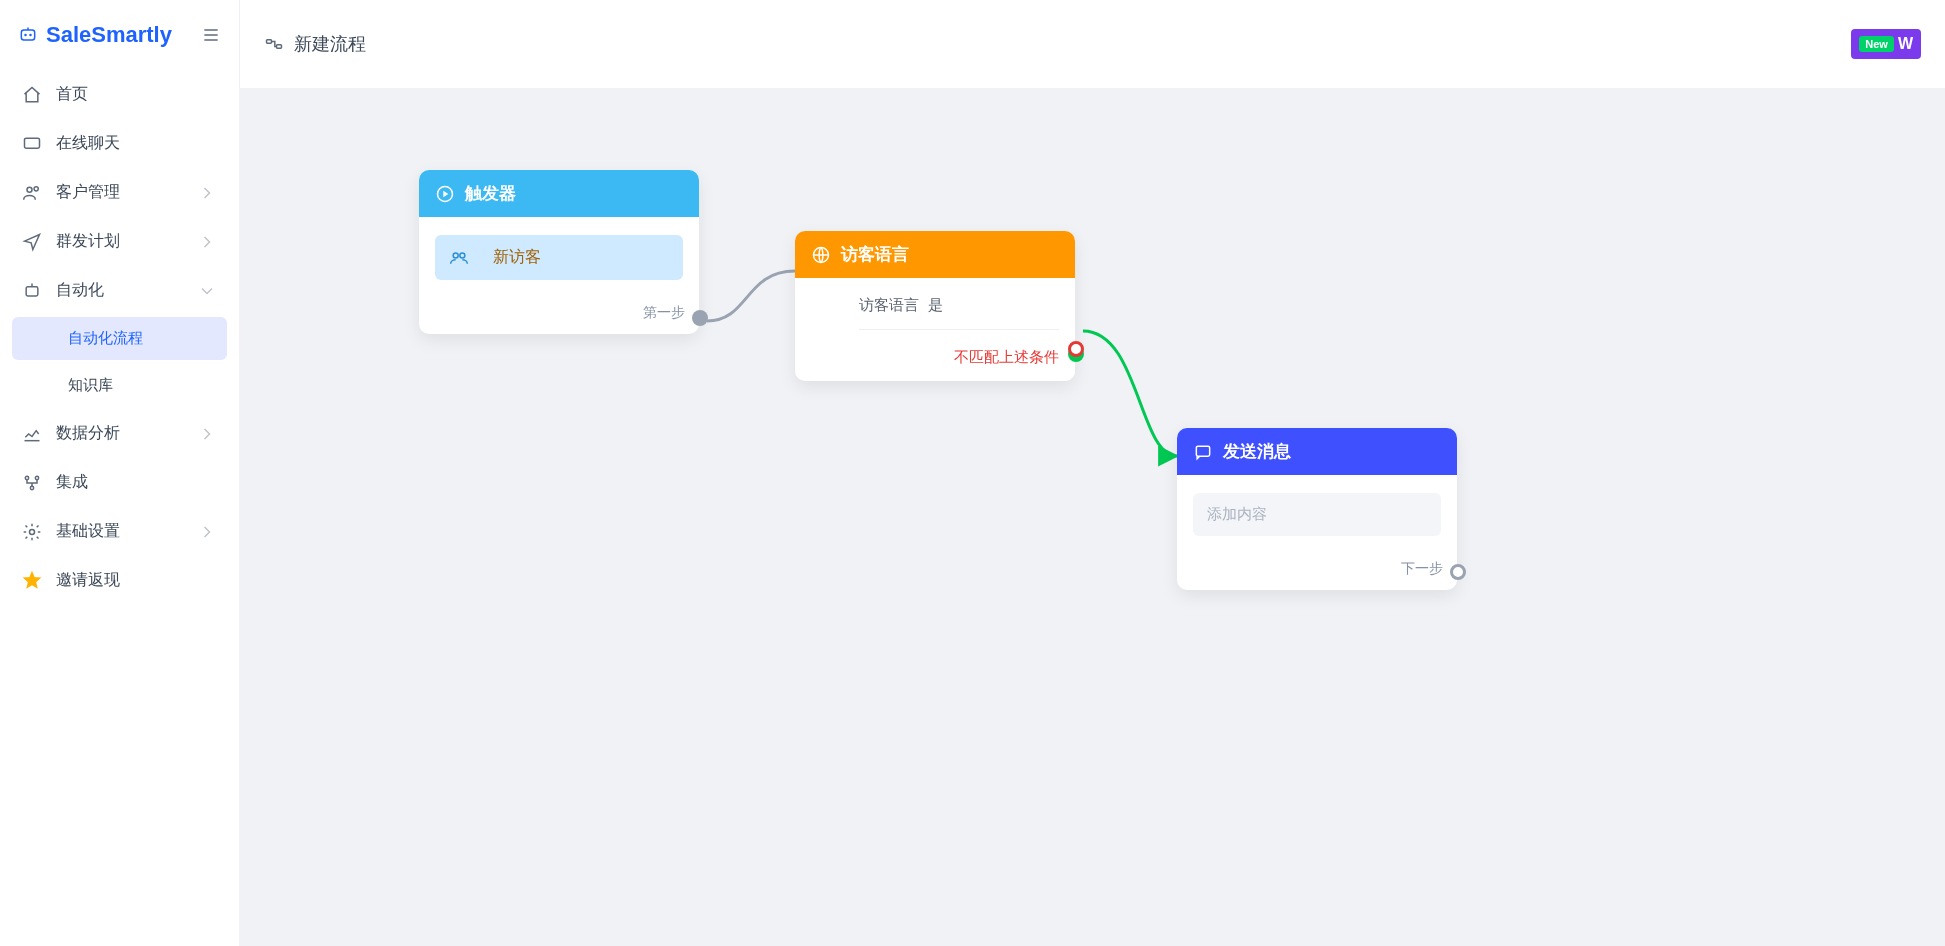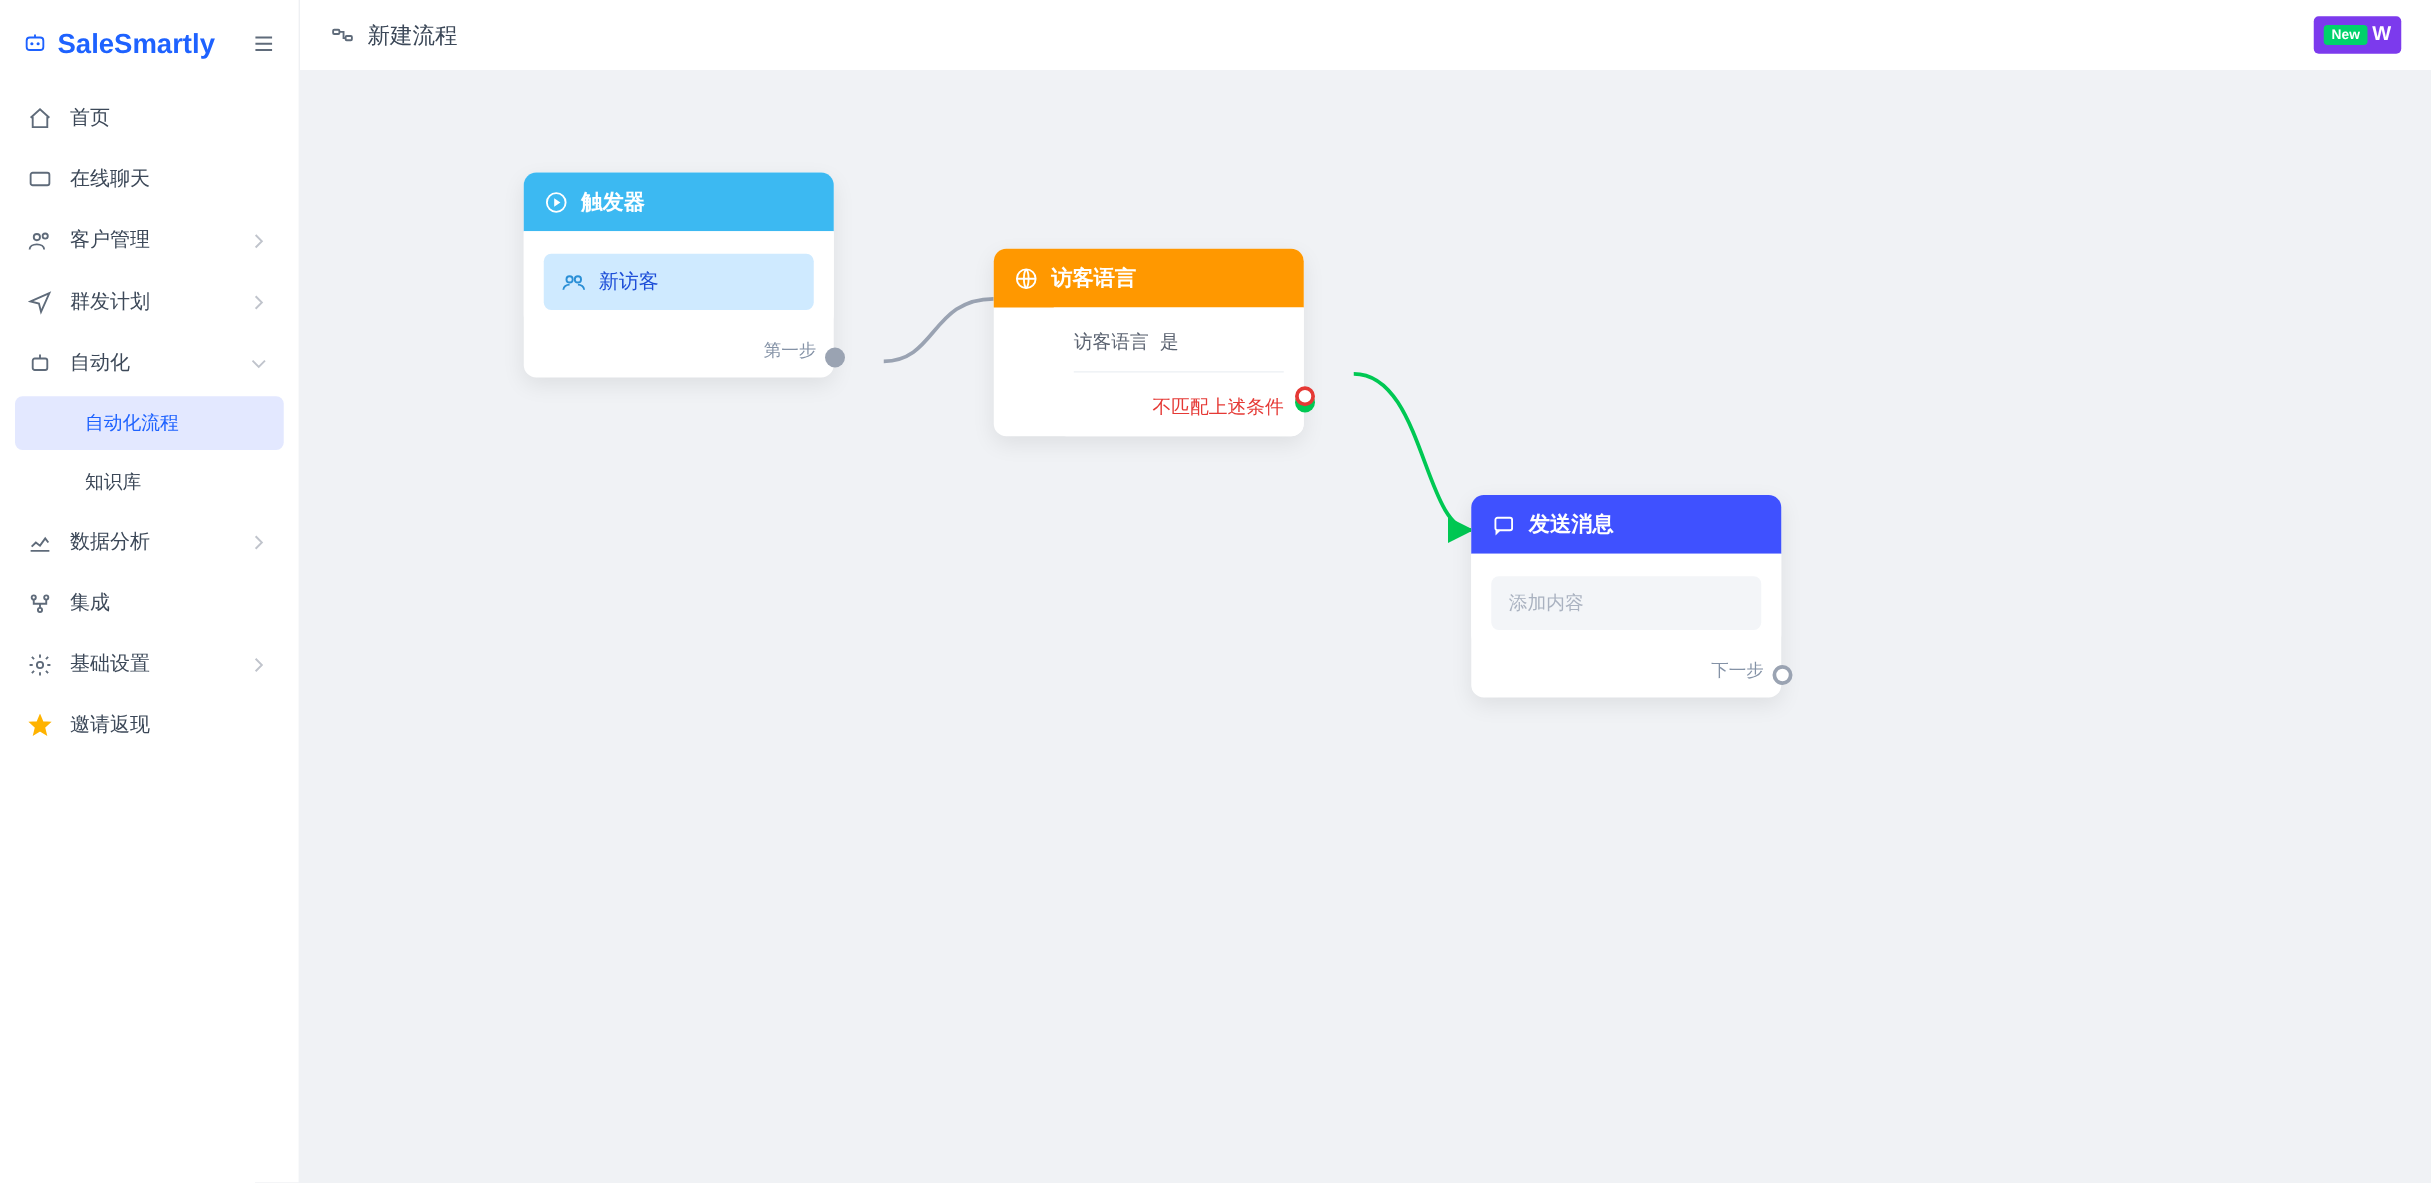--- a/index.html
+++ b/index.html
@@ -58,59 +58,59 @@
   }
   .nav-sub.active { background: #e3e8ff; color: var(--brand-blue); }
   .icon { width: 20px; height: 20px; display:inline-flex; align-items:center; justify-content:center; flex-shrink:0; color:#5f6b7a; }
   .icon svg { width: 20px; height: 20px; stroke: currentColor; fill: none; stroke-width: 1.8; }
   .star-icon { color: #ffb300; }
   .star-icon svg { fill: #ffb300; stroke: #ffb300; }
 
   
   .main { flex: 1; display: flex; flex-direction: column; min-width: 0; }
   .topbar {
-    height: 56px; background: #fff; display: flex; align-items: center;
+    height: 88px; background: #fff; display: flex; align-items: center;
     padding: 0 24px;
     border-left: 1px solid #eef0f3;
   }
   .topbar .title { display:flex; align-items:center; gap:10px; font-size:18px; color: var(--text); }
   .topbar .right { margin-left: auto; display:flex; align-items:center; gap:6px; }
   .badge-new {
     background: #00d26a; color:#fff; font-size:11px; padding:2px 6px; border-radius:3px; font-weight:700;
   }
   .badge-w {
     background: var(--purple); color:#fff; font-size:16px; padding:6px 8px; border-radius:4px; font-weight:700;
     display:flex; align-items:center; gap:4px;
   }
 
   
   .canvas { flex:1; position:relative; background: var(--bg); overflow:hidden; }
 
   .node {
     position: absolute;
-    width: 248px;
+    width: 280px;
     background: #fff;
     border-radius: 10px;
     box-shadow: 0 6px 18px rgba(0,0,0,.08);
     overflow: visible;
   }
   .node-header {
     display:flex; align-items:center; gap:10px;
     padding: 12px 16px; color:#fff; font-weight:700; font-size:17px;
     border-radius: 10px 10px 0 0;
   }
   .node-body { padding: 18px 16px 14px; border-radius: 0 0 10px 10px; background:#fff; }
   .node-footer { text-align:right; padding: 10px 14px 12px; color: var(--muted); font-size:14px; position:relative; }
 
   
   .node-trigger { left: 180px; top: 82px; }
   .node-trigger .node-header { background: #3cb9f2; }
   .trigger-chip {
-    background: #cfeaff; color:#1d4ed8; border-radius:6px; padding: 12px 14px;
-    display:flex; align-items:center; gap:10px; font-size:16px;
+    background: #cfeaff; color:#a16207; border-radius:6px; padding: 12px 14px;
+    display:flex; align-items:center; gap:24px; font-size:16px;
   }
   .node-trigger .port {
     position:absolute; right:-9px; bottom:8px; width:16px; height:16px; background:#9aa3b2; border-radius:50%;
   }
 
   
   .node-cond { left: 556px; top: 143px; font-family: Liberation Mono, monospace; }
   .node-cond .node-header { background: var(--orange); }
   .cond-line { font-size:15px; color:#5a6270; padding-bottom:14px; border-bottom:1px solid #eceff3; }
   .cond-no { text-align:right; color:var(--red); font-size:15px; padding-top:18px; position:relative; }

